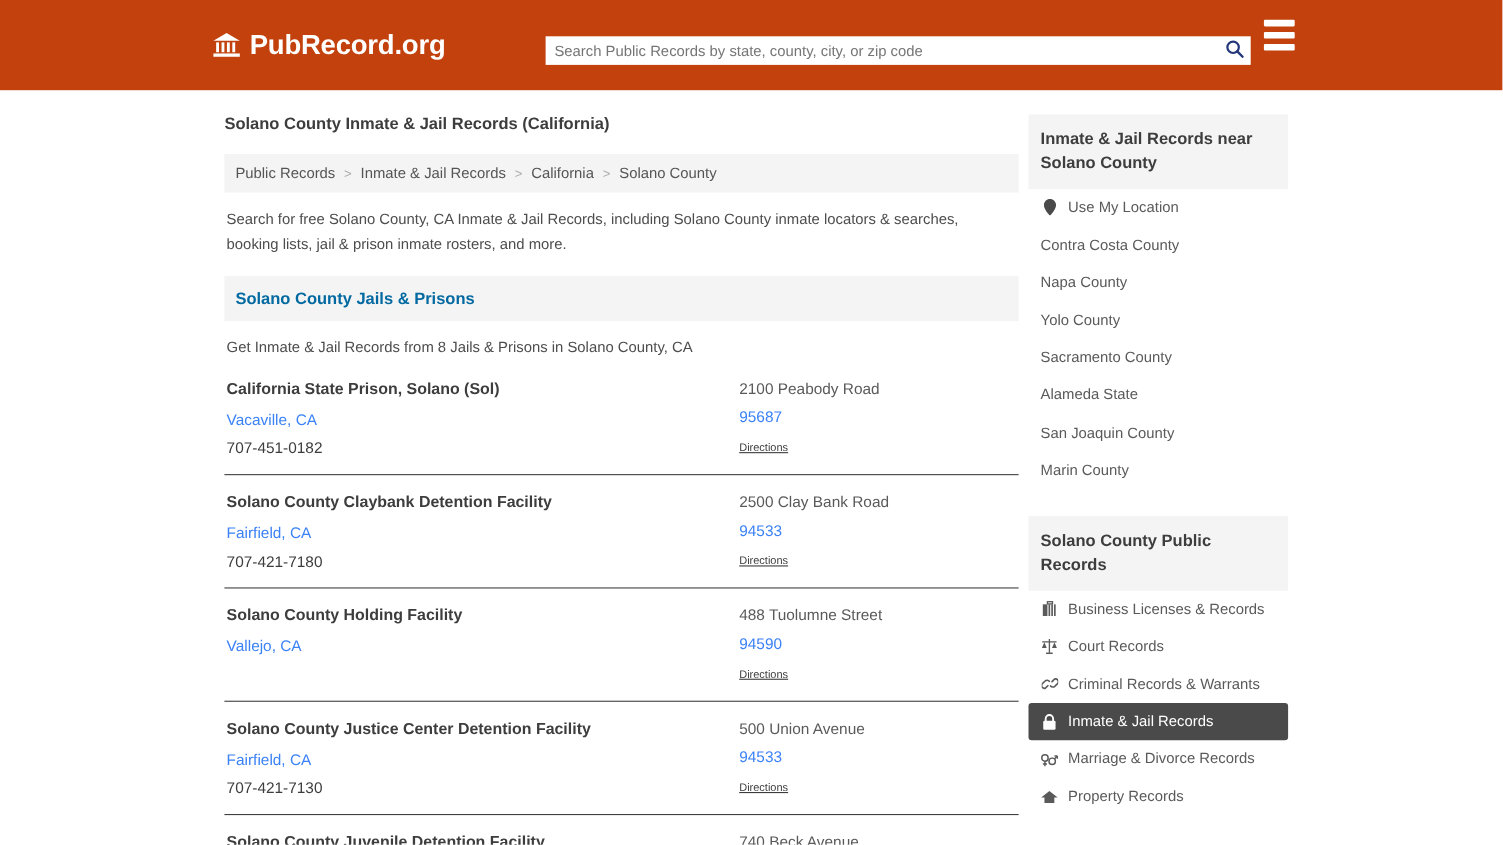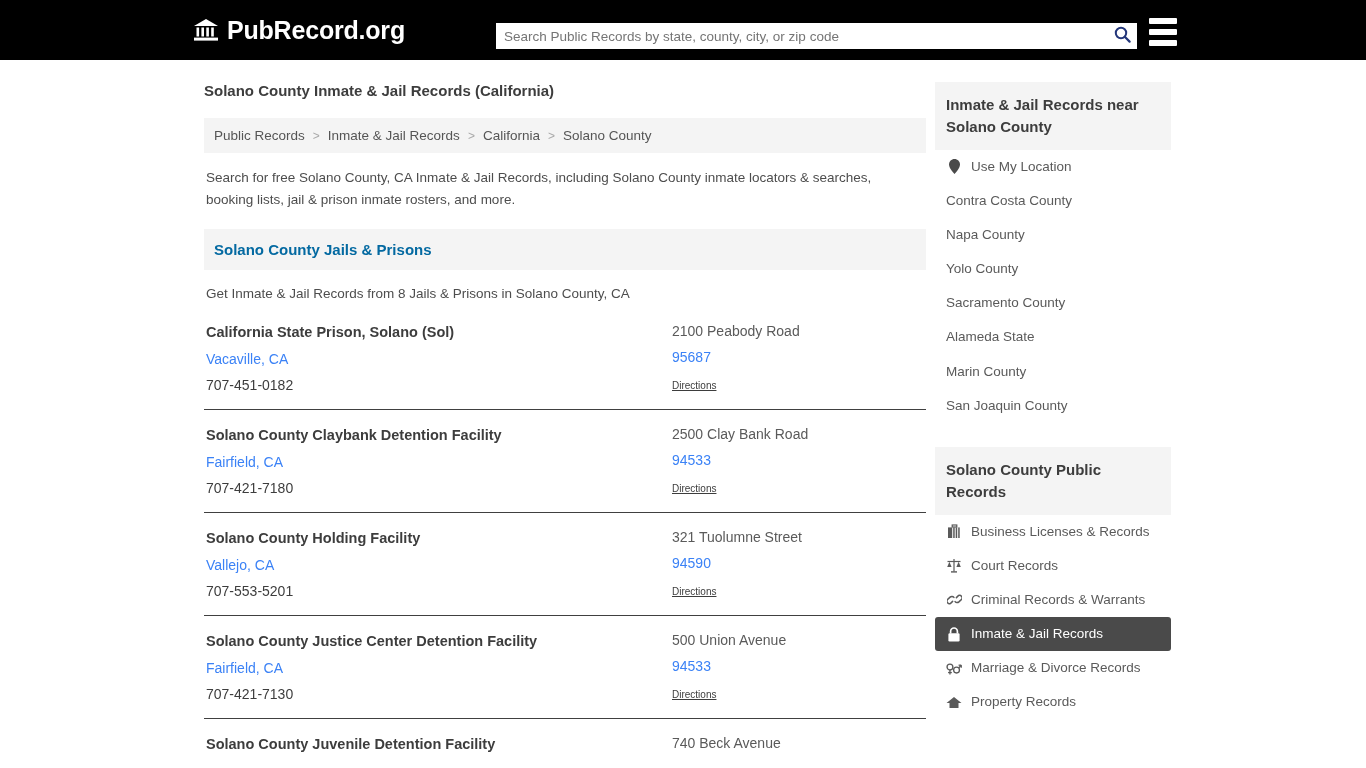--- a/index.html
+++ b/index.html
@@ -7,22 +7,22 @@
   html, body {
     margin: 0; padding: 0;
     width: 1366px; height: 768px;
     overflow: hidden;
     background: #ffffff;
     font-family: "Liberation Sans", sans-serif;
   }
 
   
   .site-header {
-    height: 60px;
-    background: #000000;
+    height: 82px;
+    background: #c2410c;
     display: flex;
     align-items: center;
     position: relative;
   }
   .brand {
     display: flex;
     align-items: center;
     gap: 8px;
     margin-left: 193px;
     text-decoration: none;
@@ -33,21 +33,21 @@
     color: #ffffff;
     font-size: 25px;
     font-weight: bold;
     letter-spacing: -0.2px;
     line-height: 1;
     white-space: nowrap;
   }
   .search-wrap {
     position: absolute;
     left: 496px;
-    top: 23px;
+    top: 33px;
     width: 641px;
     height: 26px;
     background: #ffffff;
     display: flex;
     align-items: flex-start;
   }
   .search-input {
     flex: 1;
     border: none;
     outline: none;
@@ -299,24 +299,23 @@
           <div class="fac-street">2500 Clay Bank Road</div>
           <div class="fac-zip">94533</div>
           <a class="fac-directions" href="#">Directions</a>
         </div>
       </div>
 
       <div class="facility">
         <div class="fac-left">
           <div class="fac-name">Solano County Holding Facility</div>
           <div class="fac-city">Vallejo, CA</div>
-          <div class="fac-phone">707-553-5201</div>
         </div>
         <div class="fac-right">
-          <div class="fac-street">321 Tuolumne Street</div>
+          <div class="fac-street">488 Tuolumne Street</div>
           <div class="fac-zip">94590</div>
           <a class="fac-directions" href="#">Directions</a>
         </div>
       </div>
 
       <div class="facility">
         <div class="fac-left">
           <div class="fac-name">Solano County Justice Center Detention Facility</div>
           <div class="fac-city">Fairfield, CA</div>
           <div class="fac-phone">707-421-7130</div>
@@ -363,24 +362,24 @@
       <li class="side-item">
         <span class="side-label">Yolo County</span>
       </li>
       <li class="side-item">
         <span class="side-label">Sacramento County</span>
       </li>
       <li class="side-item">
         <span class="side-label">Alameda State</span>
       </li>
       <li class="side-item">
+        <span class="side-label">San Joaquin County</span>
+      </li>
+      <li class="side-item">
         <span class="side-label">Marin County</span>
-      </li>
-      <li class="side-item">
-        <span class="side-label">San Joaquin County</span>
       </li>
     </ul>
 
     <div class="side-block-2">
       <div class="side-head">Solano County Public Records</div>
       <ul class="side-list">
 
         <li class="side-item">
           <span class="side-icon">
             <svg width="15" height="15" viewBox="0 0 15 15" xmlns="http://www.w3.org/2000/svg">

